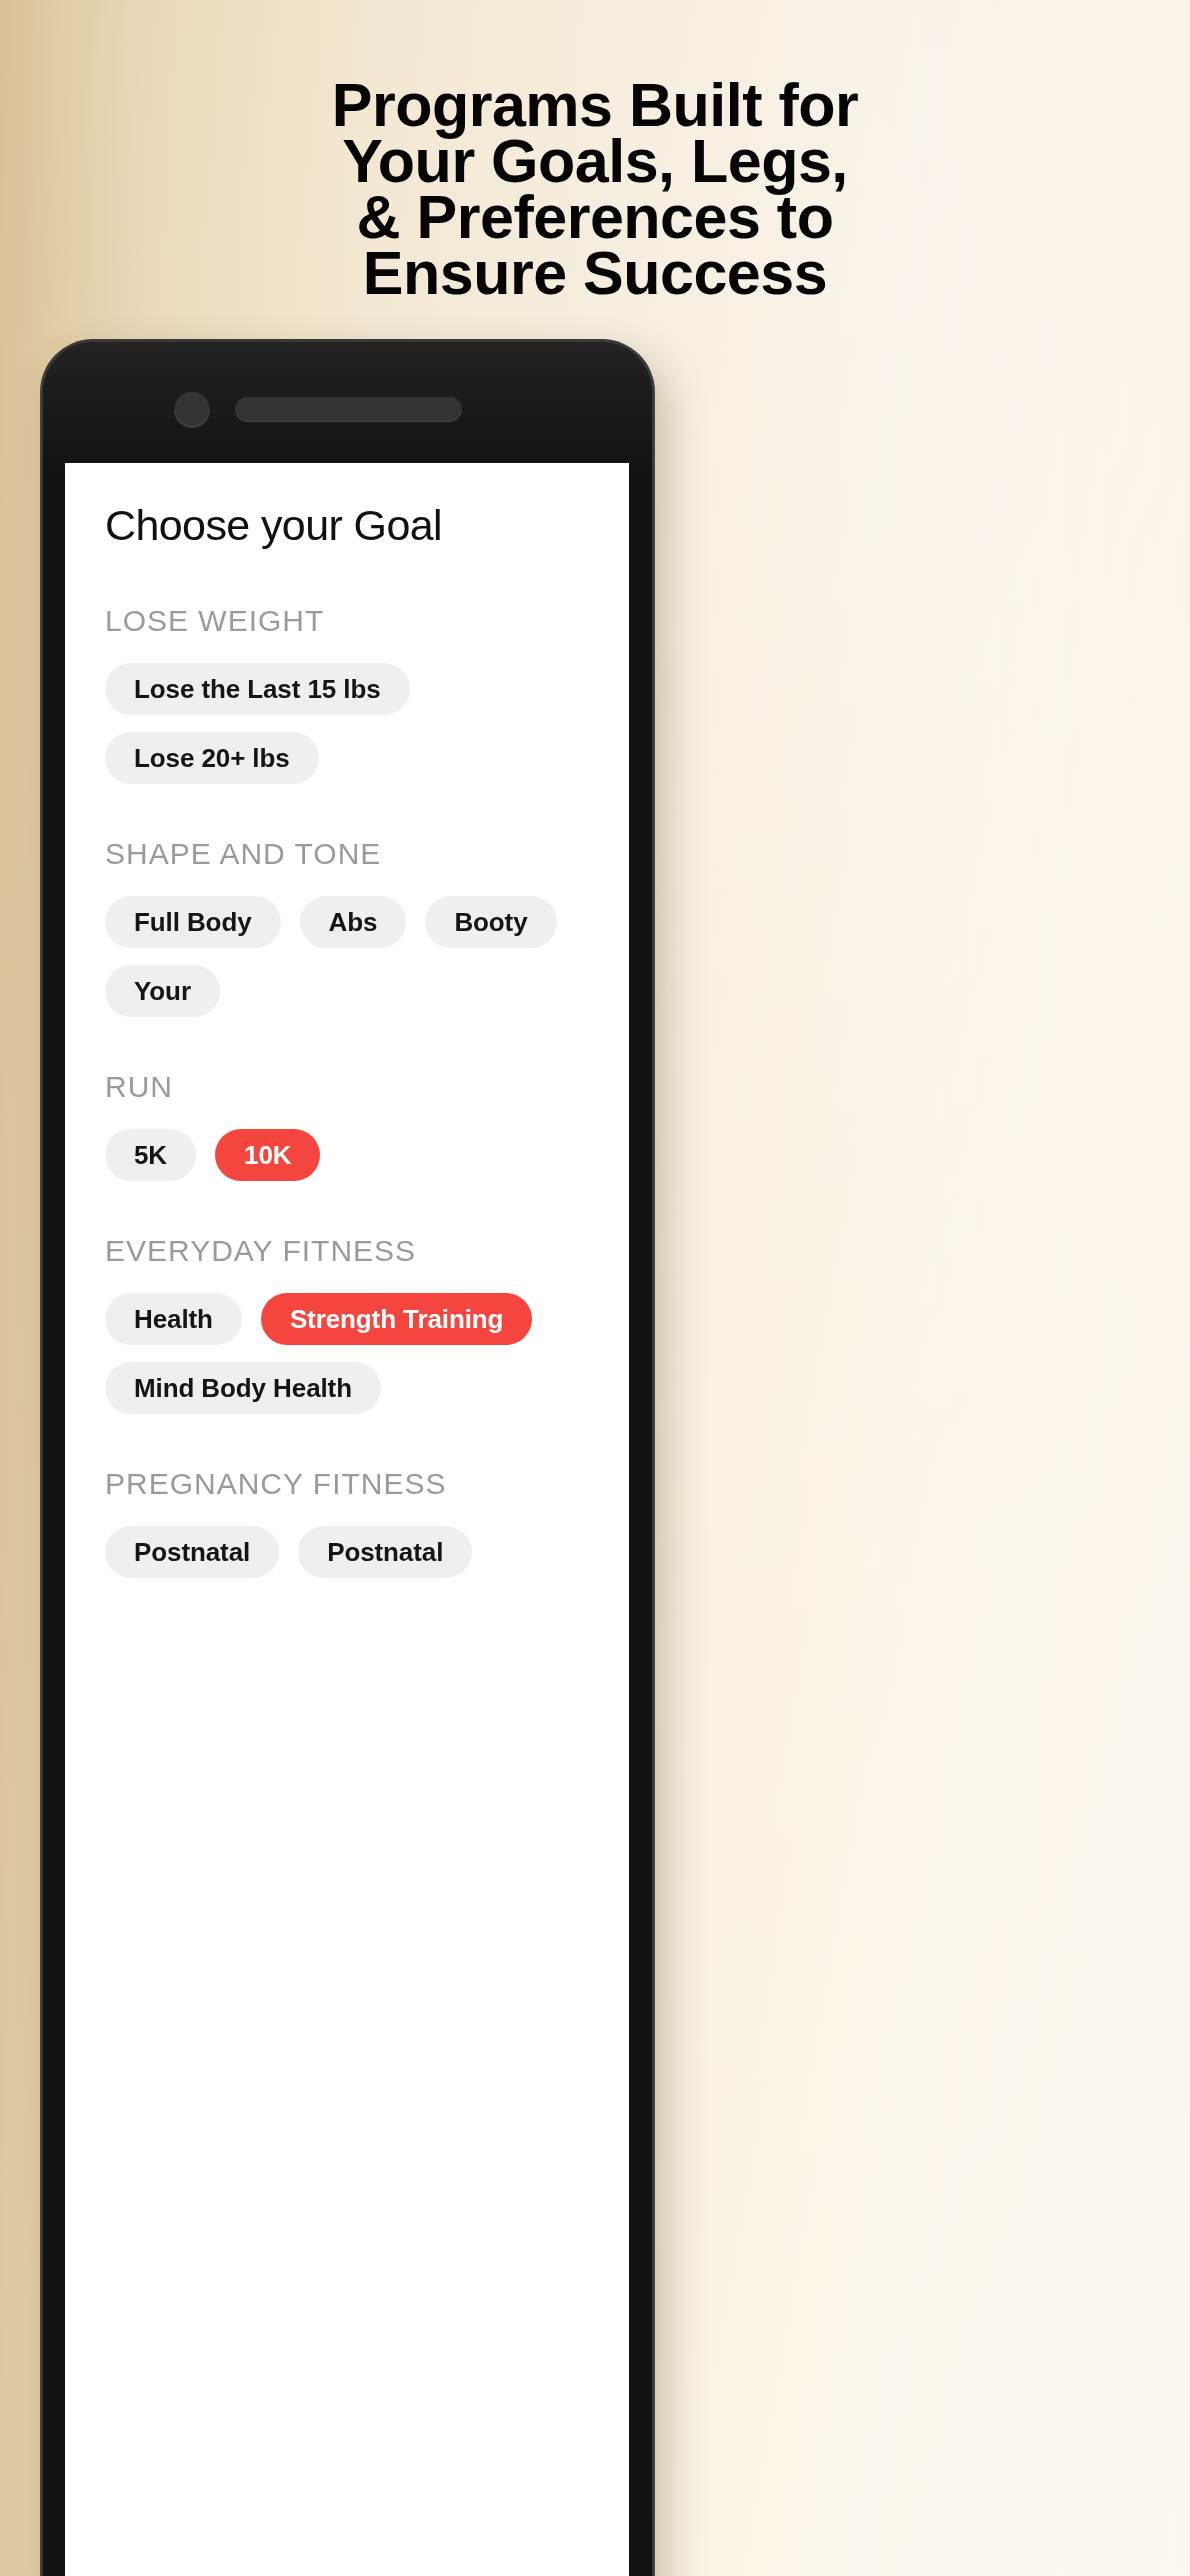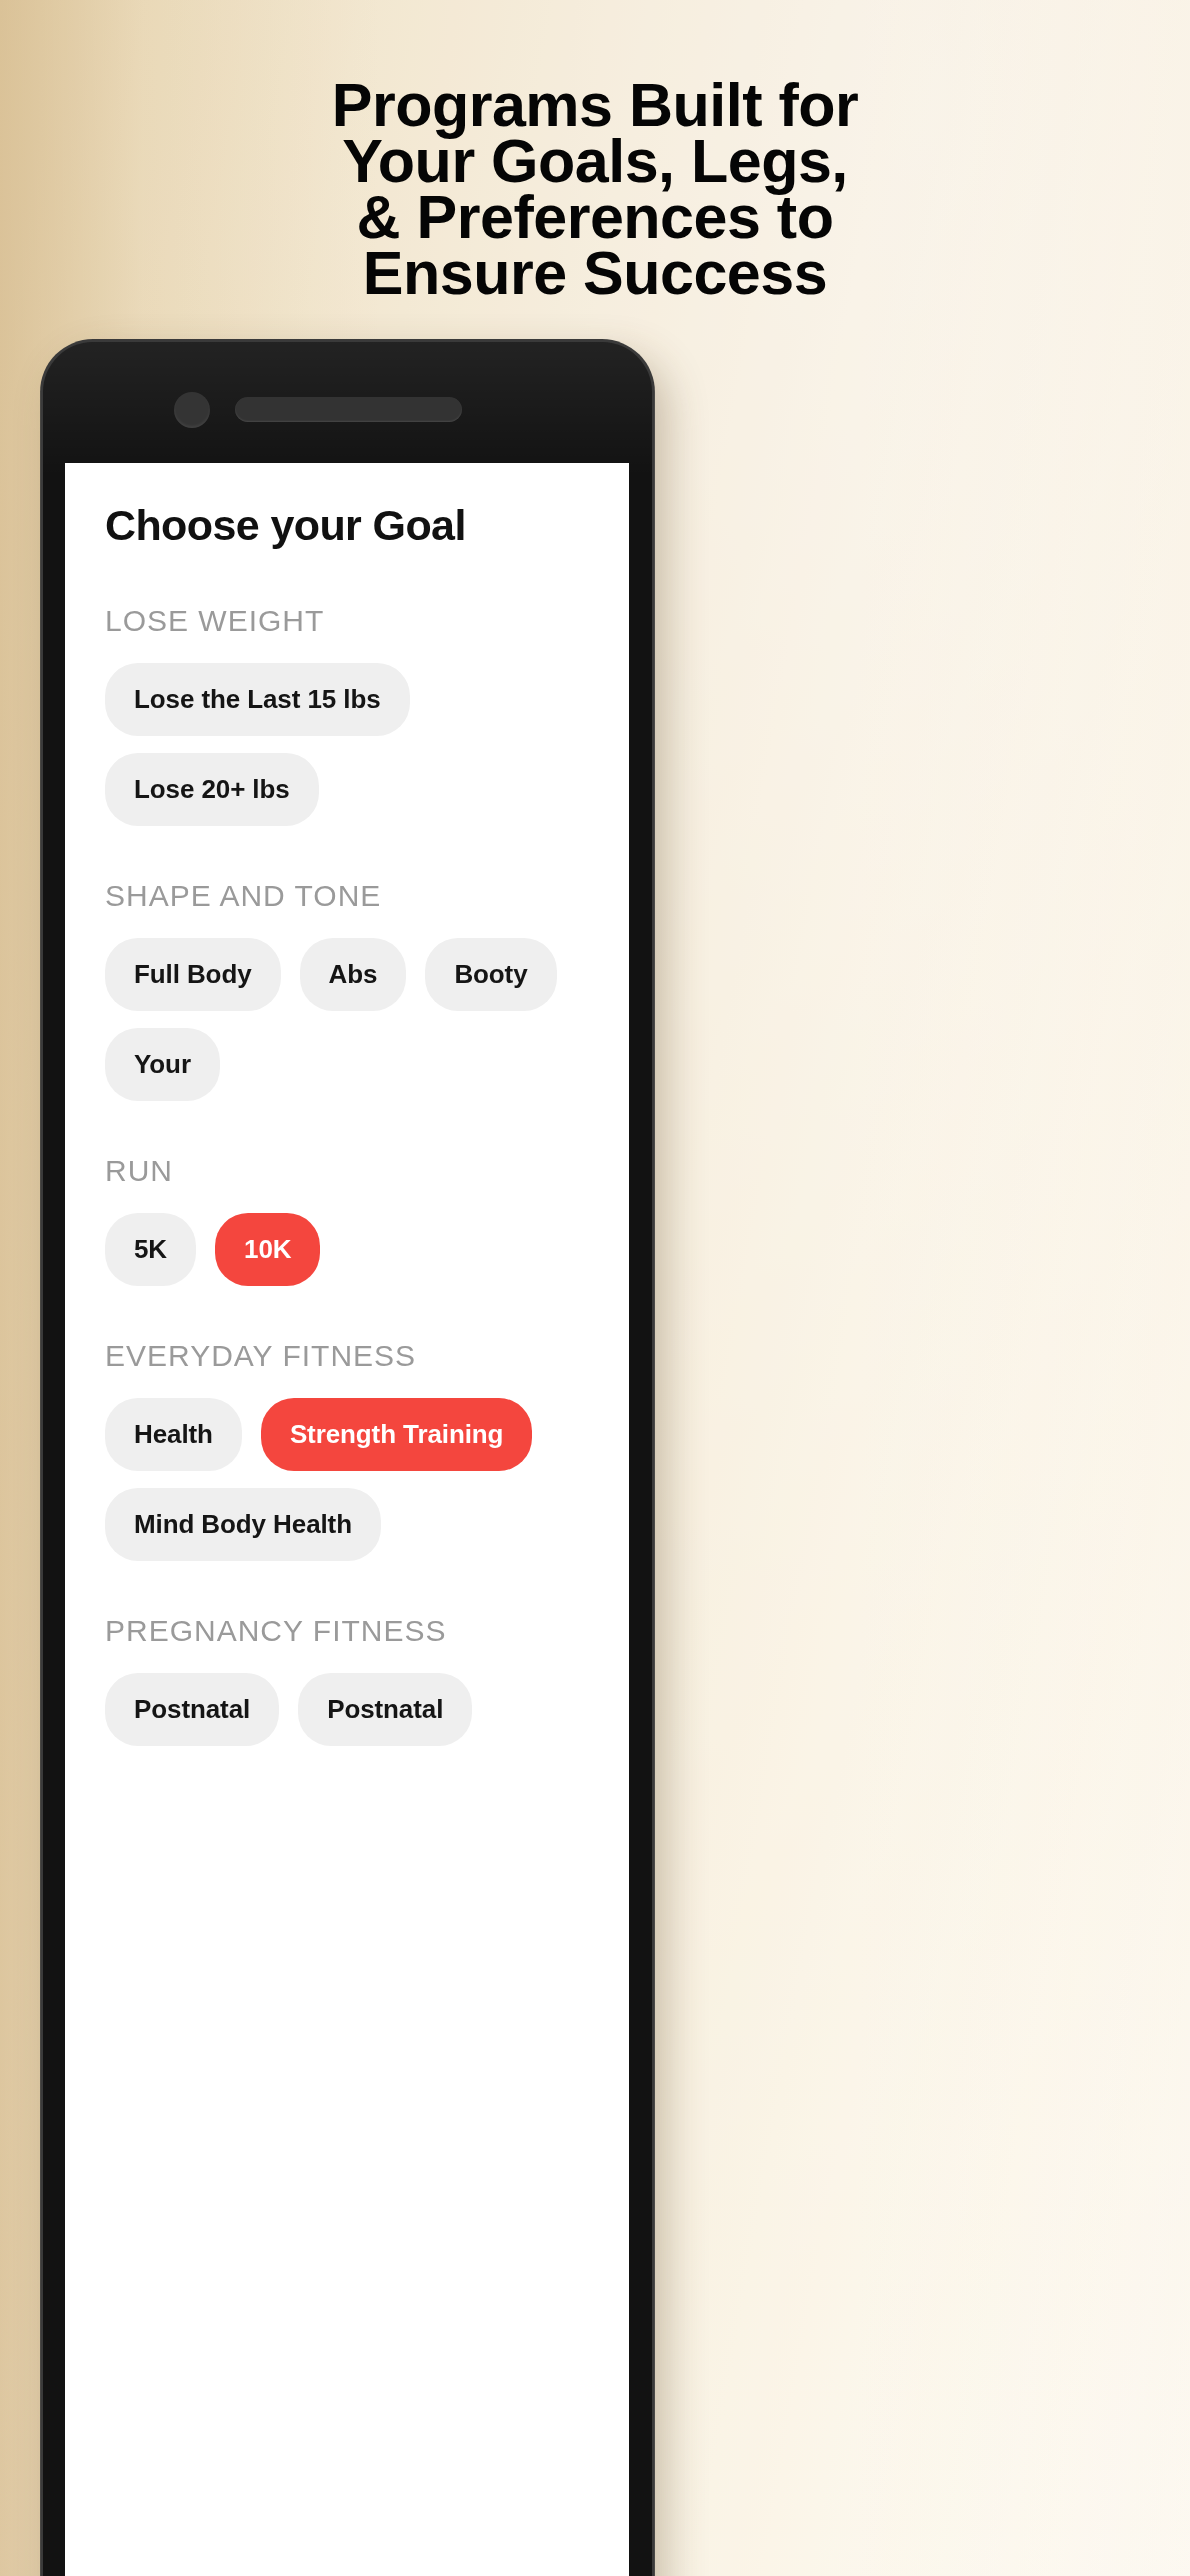--- a/index.html
+++ b/index.html
@@ -78,21 +78,21 @@
     position:absolute;
     left:65px; top:463px;
     width:564px; height:2113px;
     background:#FFFFFF;
     overflow:hidden;
   }
   #screen-inner { padding:38px 0 0 0; }
 
   #app-title {
     font-size:43px;
-    font-weight:700;
+    font-weight:400;
     color:#111111;
     letter-spacing:-0.6px;
     padding:0 40px;
     margin-bottom:54px;
   }
 
   .section { padding:0 40px; margin-bottom:53px; }
   .section-label {
     font-size:30px;
     color:#9A9A9A;
@@ -100,21 +100,21 @@
     font-weight:400;
     margin-bottom:25px;
     text-transform:uppercase;
     white-space:nowrap;
   }
   .chip-row { display:flex; flex-wrap:wrap; gap:17px 19px; }
   .chip {
     display:inline-flex;
     align-items:center;
     justify-content:center;
-    height:73px;
+    height:52px;
     padding:0 29px;
     border-radius:33px;
     background:#EFEFEF;
     color:#151515;
     font-size:26px;
     font-weight:700;
     white-space:nowrap;
     letter-spacing:-0.1px;
   }
   .chip.selected {

